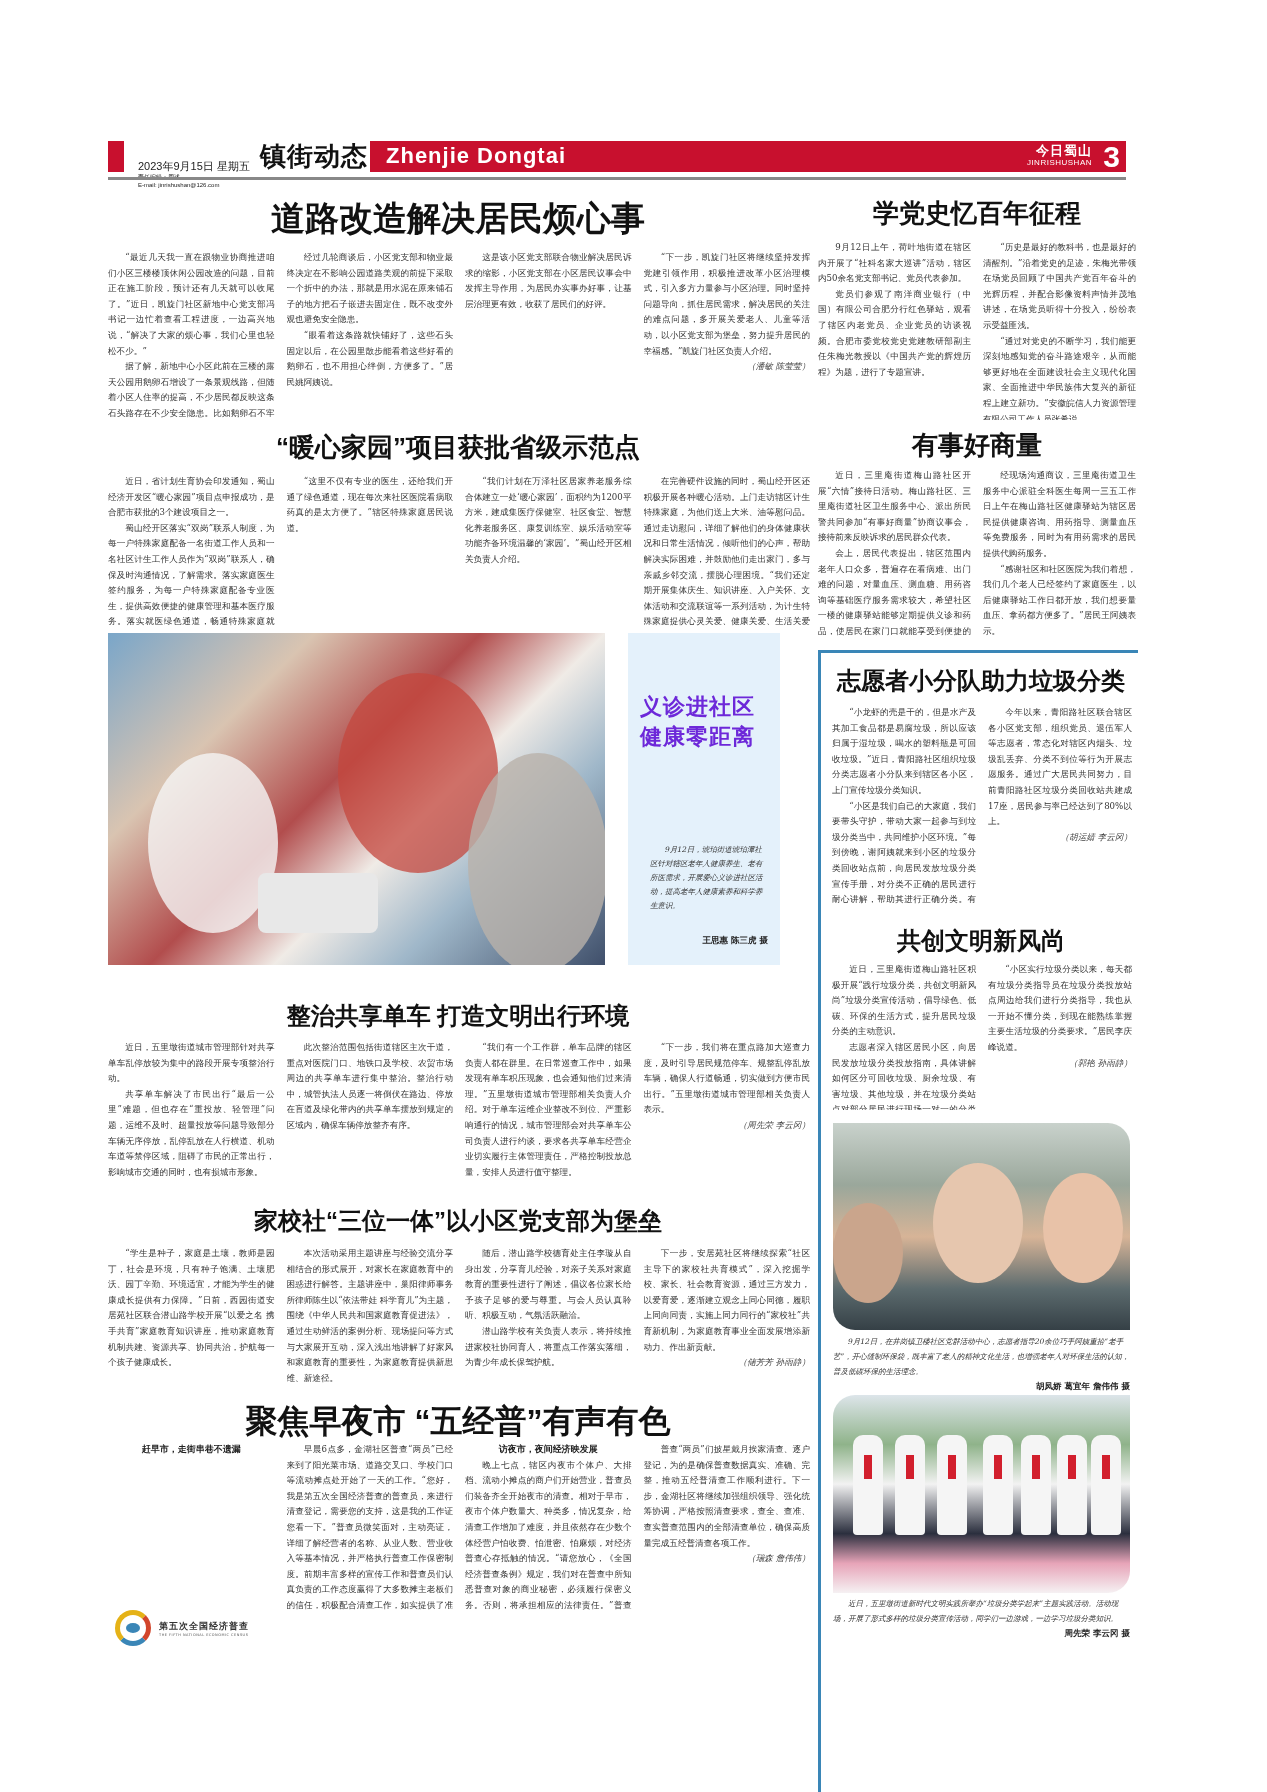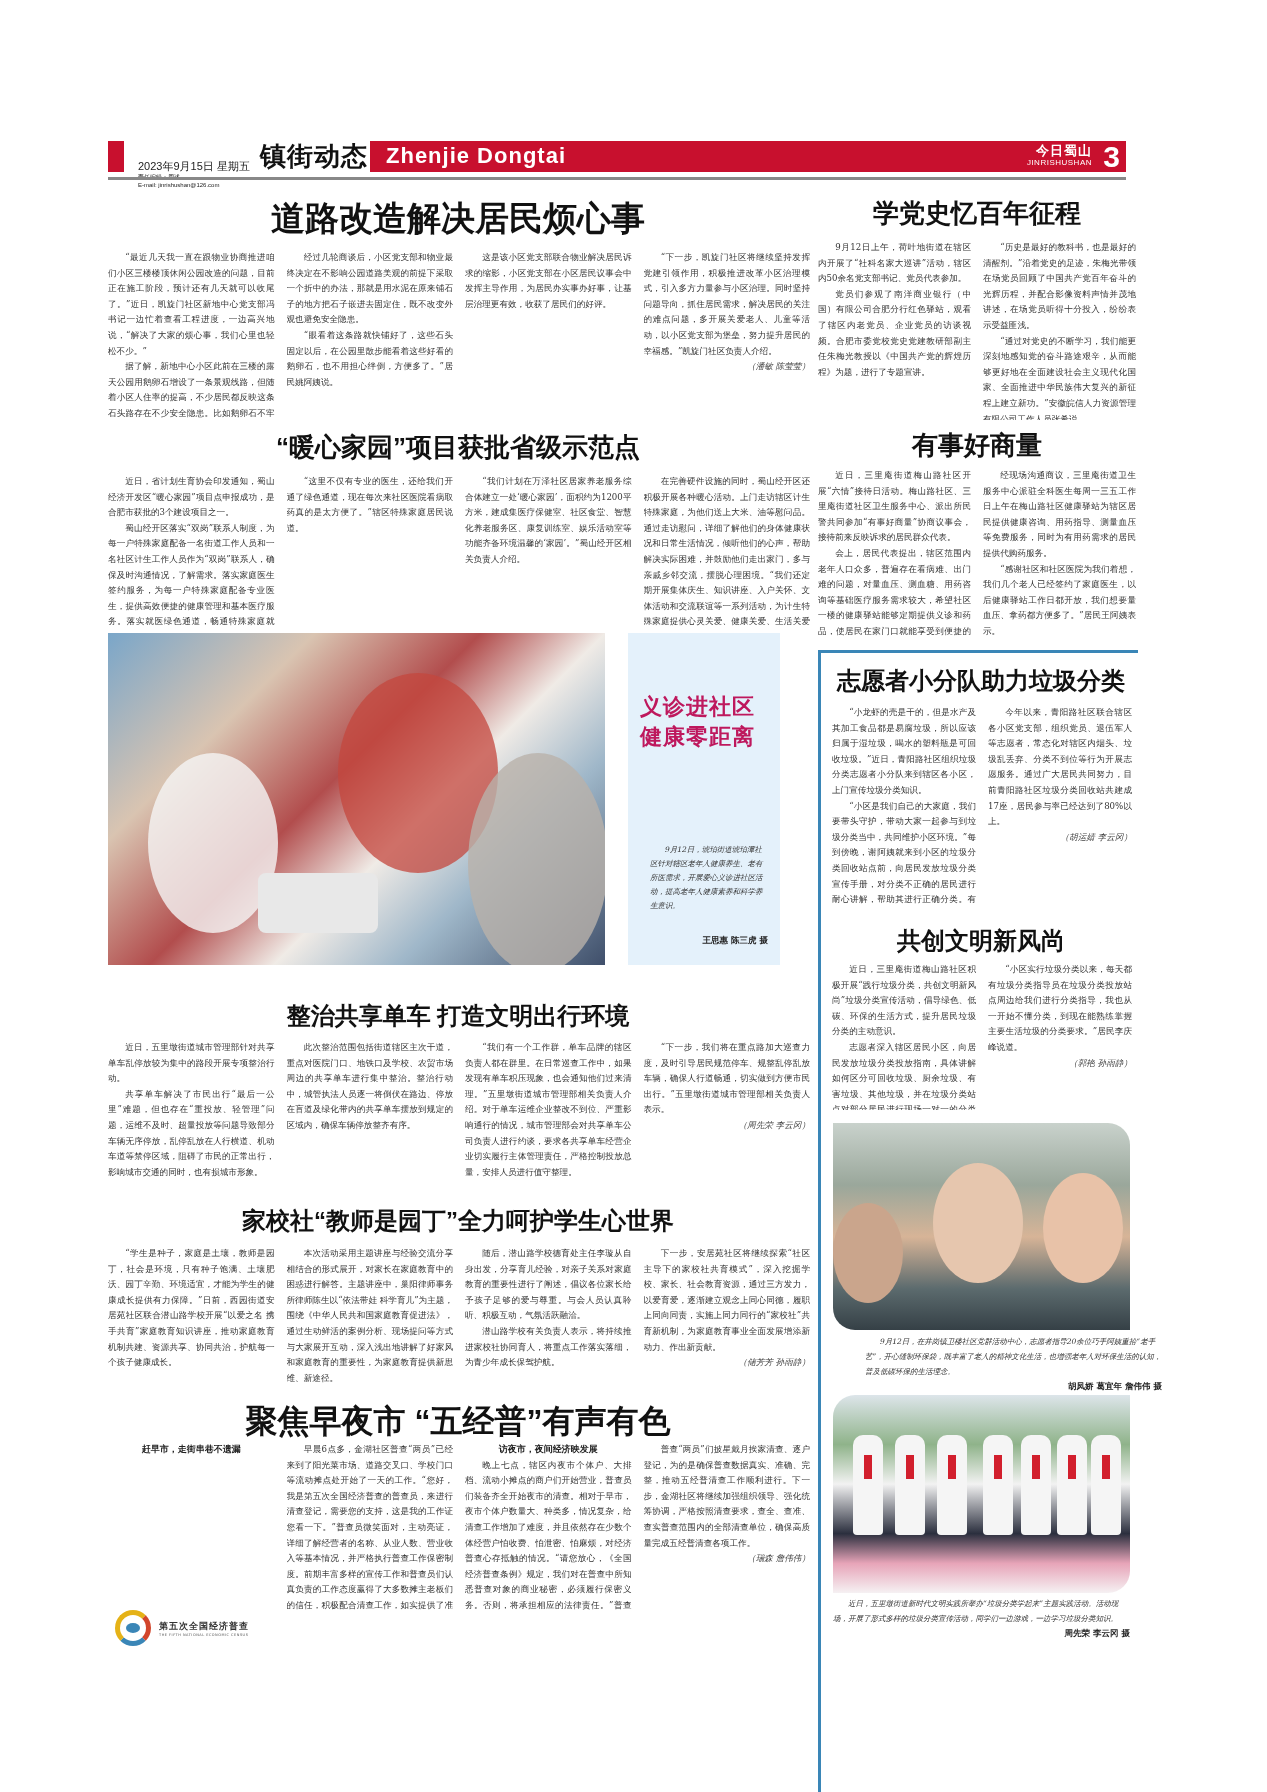--- a/index.html
+++ b/index.html
@@ -35,21 +35,21 @@
   .subhead { text-align: center; font-weight: bold; font-family: "DejaVu Sans", sans-serif; font-size: 9px; color: #222; }
 
   
   .photo-main { position: absolute; left: 108px; top: 633px; width: 497px; height: 332px; overflow: hidden;
     background: linear-gradient(135deg, #7aa6c9 0%, #d9c4b1 25%, #b24d4d 45%, #f0ebe6 60%, #9fb7c9 75%, #3f4f6a 100%); }
   .photo-main .shape1 { position: absolute; left: 230px; top: 40px; width: 160px; height: 200px; border-radius: 50%; background: #c4473e; opacity: .75; }
   .photo-main .shape2 { position: absolute; left: 40px; top: 120px; width: 130px; height: 180px; border-radius: 50%; background: #f5f5f5; opacity: .8; }
   .photo-main .shape3 { position: absolute; left: 360px; top: 120px; width: 140px; height: 220px; border-radius: 50%; background: #b9b2aa; opacity: .8; }
   .photo-main .shape4 { position: absolute; left: 150px; top: 240px; width: 120px; height: 60px; background: #e8e8e8; border-radius: 8px; }
   .photo-panel { position: absolute; left: 628px; top: 633px; width: 152px; height: 332px; background: #e4f1fb; }
-  .panel-title { position: absolute; left: 12px; top: 58px; width: 135px; font-family: "DejaVu Serif", serif; font-weight: bold; font-size: 22px; line-height: 30px; color: #be185d; letter-spacing: 1px; }
+  .panel-title { position: absolute; left: 12px; top: 58px; width: 135px; font-family: "DejaVu Serif", serif; font-weight: bold; font-size: 22px; line-height: 30px; color: #6d28d9; letter-spacing: 1px; }
   .panel-cap { position: absolute; left: 22px; top: 210px; width: 118px; font-size: 7.5px; line-height: 14px; color: #333; font-style: italic; text-indent: 2em; }
   .panel-credit { position: absolute; right: 12px; top: 302px; font-family: "DejaVu Sans", sans-serif; font-weight: bold; font-size: 8.5px; color: #222; }
 
   
   .boxed { position: absolute; left: 818px; top: 650px; width: 320px; height: 1152px; border-left: 3px solid #3a86b7; border-top: 3px solid #3a86b7; }
 
   .photo-r1 { position: absolute; left: 833px; top: 1123px; width: 297px; height: 207px; border-radius: 0 22px 0 22px; overflow: hidden;
     background: linear-gradient(180deg, #c9d2cc 0%, #9aa79b 30%, #d7b497 55%, #5c6b6e 80%, #354046 100%); }
   .photo-r1 .f1 { position: absolute; left: 100px; top: 40px; width: 90px; height: 120px; border-radius: 50%; background: #e6c6ae; }
   .photo-r1 .f2 { position: absolute; left: 210px; top: 50px; width: 80px; height: 110px; border-radius: 50%; background: #e8c2a8; }
@@ -209,21 +209,21 @@
     </div>
   </div>
 </article>
 
 <figure>
   <div class="photo-r1">
     <div class="f1"></div>
     <div class="f2"></div>
     <div class="f3"></div>
   </div>
-  <figcaption class="cap-r" style="left:833px; top:1334px; width:297px;margin-left:32px;">
+  <figcaption class="cap-r" style="left:833px; top:1334px; width:297px;">
     <p>9月12日，在井岗镇卫楼社区党群活动中心，志愿者指导20余位巧手阿姨重拾“老手艺”，开心缝制环保袋，既丰富了老人的精神文化生活，也增强老年人对环保生活的认知，普及低碳环保的生活理念。</p>
     <div class="credit-r">胡凤娇  葛宜年  詹伟伟  摄</div>
   </figcaption>
 </figure>
 
 <figure>
   <div class="photo-r2">
     <div class="kid" style="left:20px;"></div>
       <div class="tie" style="left:31px;"></div>
     <div class="kid" style="left:62px;"></div>
@@ -259,21 +259,21 @@
       <p>“我们有一个工作群，单车品牌的辖区负责人都在群里。在日常巡查工作中，如果发现有单车积压现象，也会通知他们过来清理。”五里墩街道城市管理部相关负责人介绍。对于单车运维企业整改不到位、严重影响通行的情况，城市管理部会对共享单车公司负责人进行约谈，要求各共享单车经营企业切实履行主体管理责任，严格控制投放总量，安排人员进行值守整理。</p>
     </div>
     <div class="col">
       <p>“下一步，我们将在重点路加大巡查力度，及时引导居民规范停车、规整乱停乱放车辆，确保人行道畅通，切实做到方便市民出行。”五里墩街道城市管理部相关负责人表示。</p>
       <div class="byline">（周先荣  李云冈）</div>
     </div>
   </div>
 </article>
 
 <article>
-  <h2 class="headline h-serif" style="left:108px; top:1205px; width:700px; font-size:24px;">家校社“教师是园丁”全力呵护学生心世界</h2>
+  <h2 class="headline h-serif" style="left:108px; top:1205px; width:700px; font-size:24px;">家校社“三位一体”以小区党支部为堡垒</h2>
   <div class="cols" style="left:108px; top:1246px; width:702px; height:146px;">
     <div class="col">
       <p>“学生是种子，家庭是土壤，教师是园丁，社会是环境，只有种子饱满、土壤肥沃、园丁辛勤、环境适宜，才能为学生的健康成长提供有力保障。”日前，西园街道安居苑社区联合潜山路学校开展“以爱之名 携手共育”家庭教育知识讲座，推动家庭教育机制共建、资源共享、协同共治，护航每一个孩子健康成长。</p>
     </div>
     <div class="col">
       <p>本次活动采用主题讲座与经验交流分享相结合的形式展开，对家长在家庭教育中的困惑进行解答。主题讲座中，巢阳律师事务所律师陈生以“依法带娃 科学育儿”为主题，围绕《中华人民共和国家庭教育促进法》，通过生动鲜活的案例分析、现场提问等方式与大家展开互动，深入浅出地讲解了好家风和家庭教育的重要性，为家庭教育提供新思维、新途径。</p>
     </div>
     <div class="col">
       <p>随后，潜山路学校德育处主任李璇从自身出发，分享育儿经验，对亲子关系对家庭教育的重要性进行了阐述，倡议各位家长给予孩子足够的爱与尊重。与会人员认真聆听、积极互动，气氛活跃融洽。</p>
       <p>潜山路学校有关负责人表示，将持续推进家校社协同育人，将重点工作落实落细，为青少年成长保驾护航。</p>

